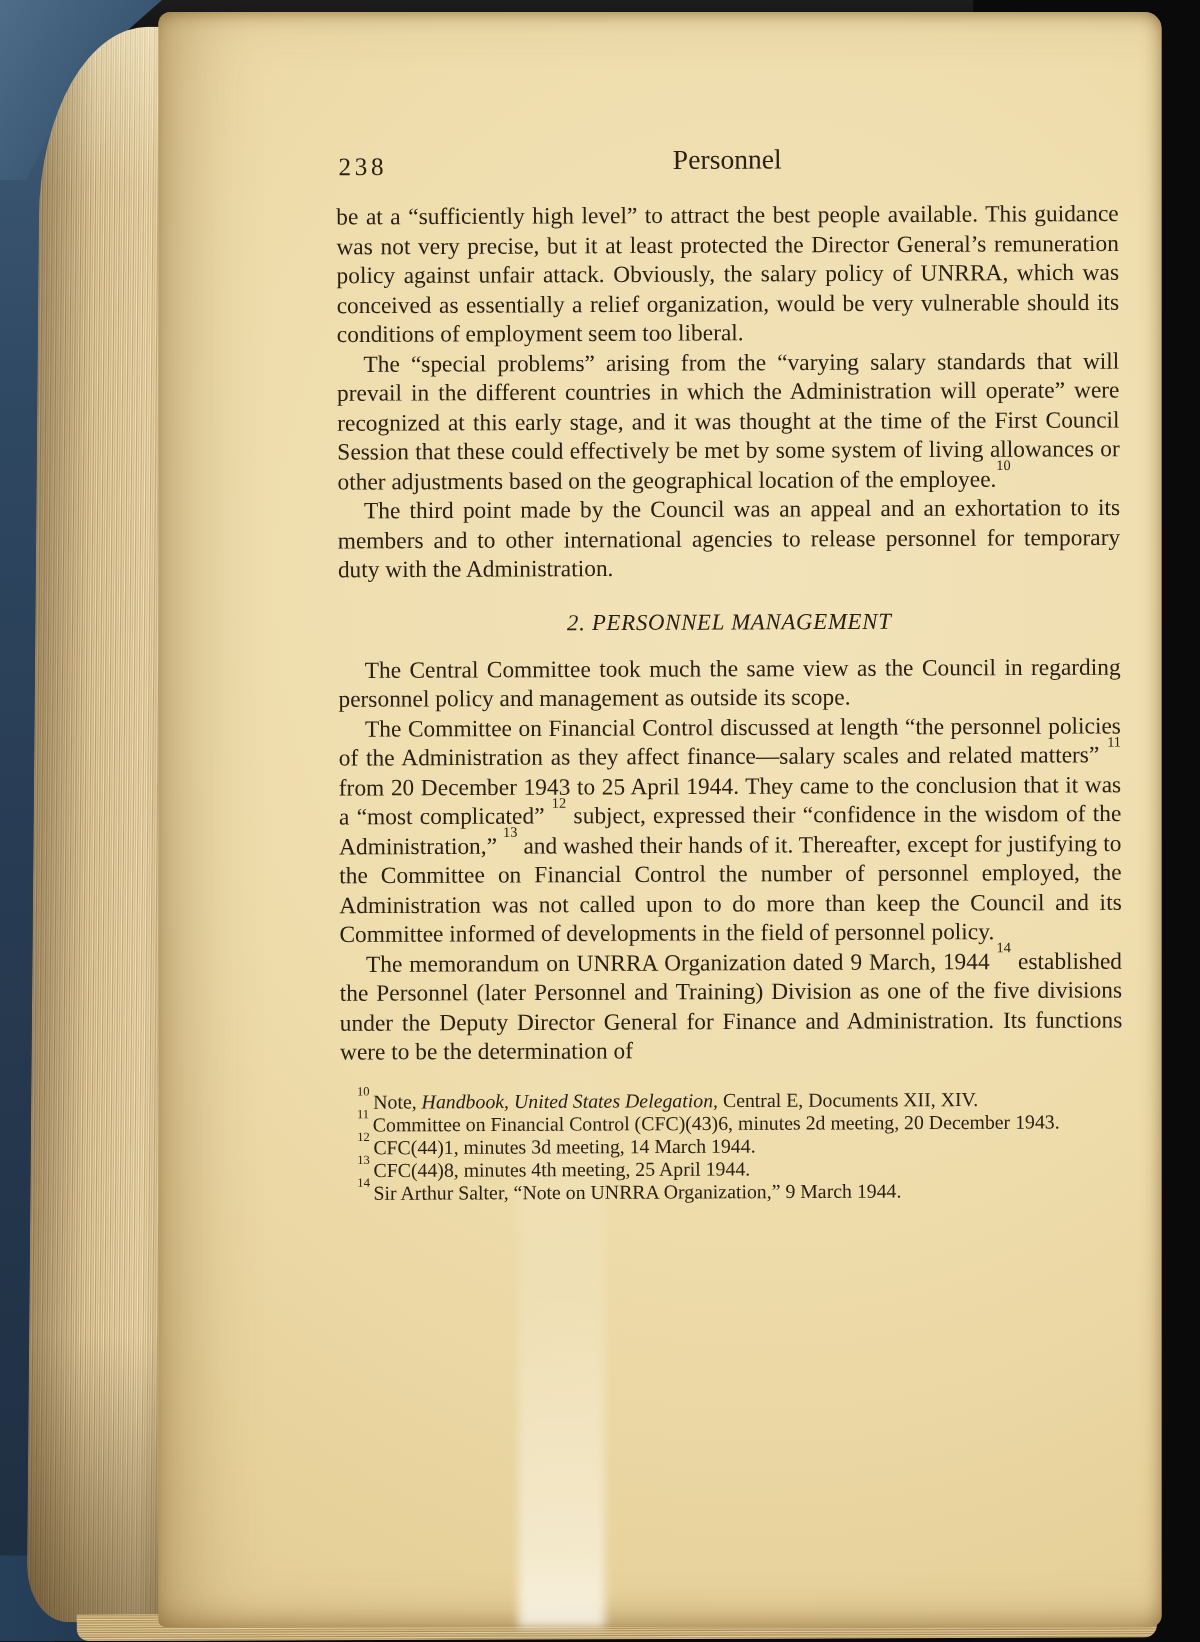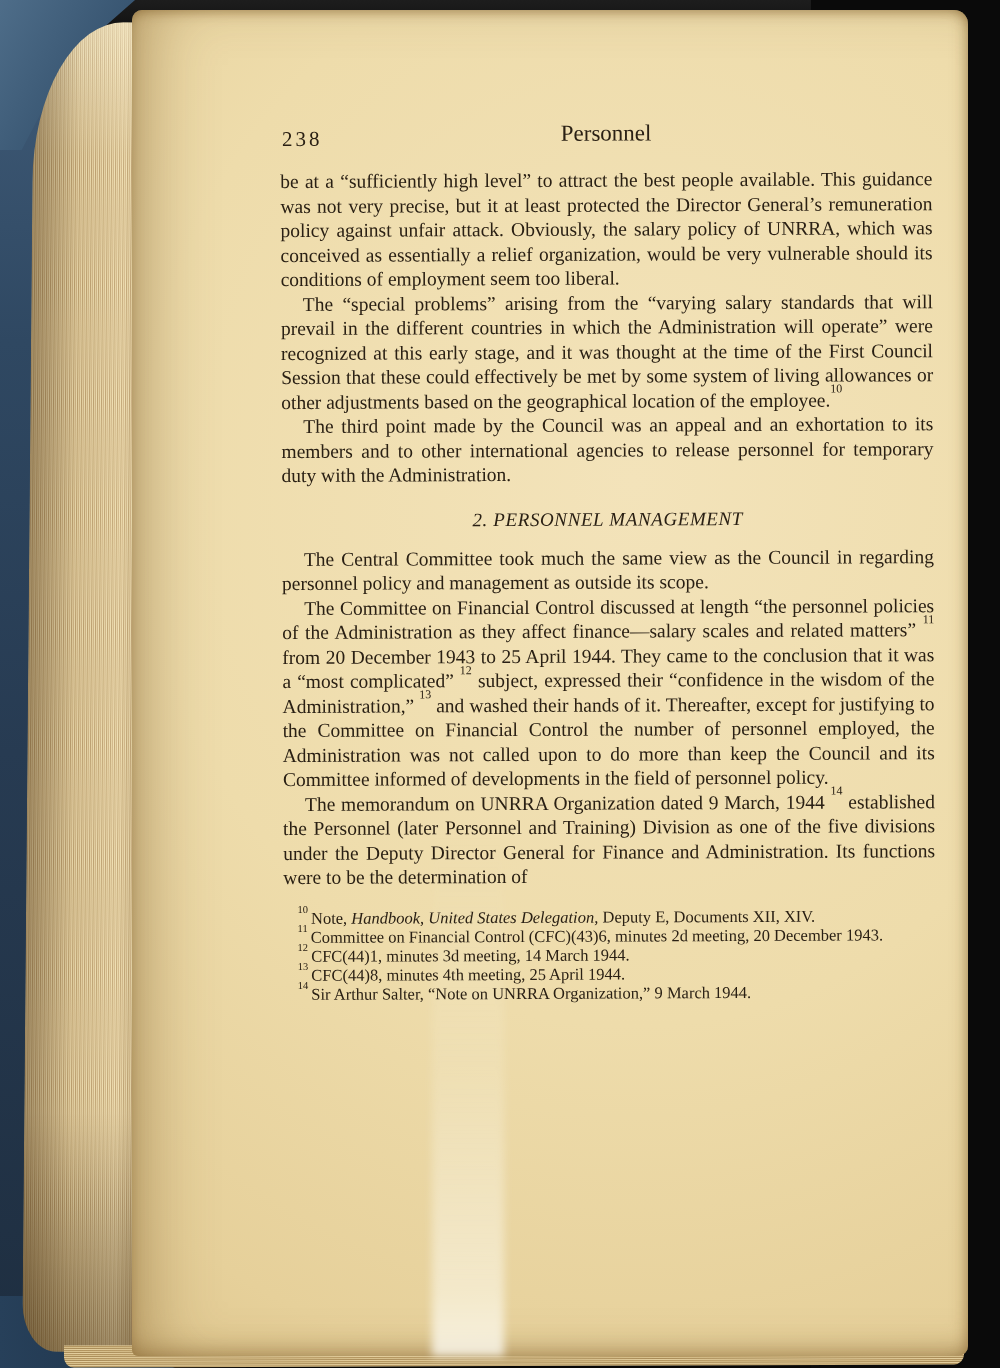--- a/index.html
+++ b/index.html
@@ -139,21 +139,21 @@
         <p class="indent">The Central Committee took much the same view as the Council in regarding personnel policy and management as outside its scope.</p>
 
         <p class="indent"><span>The Committee on Financial Control discussed at length “the personnel policies of the Administration as they affect finance—salary scales and related matters” </span><sup>11</sup><span> from 20 December 1943 to 25 April 1944. They came to the conclusion that it was a “most complicated” </span><sup>12</sup><span> subject, expressed their “confidence in the wisdom of the Administration,” </span><sup>13</sup><span> and washed their hands of it. Thereafter, except for justifying to the Committee on Financial Control the number of personnel employed, the Administration was not called upon to do more than keep the Council and its Committee informed of developments in the field of personnel policy.</span></p>
 
         <p class="indent"><span>The memorandum on UNRRA Organization dated 9 March, 1944 </span><sup>14</sup><span> established the Personnel (later Personnel and Training) Division as one of the five divisions under the Deputy Director General for Finance and Administration. Its functions were to be the determination of</span></p>
 
       </div>
 
       <div class="footnotes">
 
-        <p><sup>10</sup><span>Note, </span><em>Handbook, United States Delegation,</em><span> Deputy E, Documents XII, XIV.</span></p>
+        <p><sup>10</sup><span>Note, </span><em>Handbook, United States Delegation,</em><span> Central E, Documents XII, XIV.</span></p>
 
         <p><sup>11</sup><span>Committee on Financial Control (CFC)(43)6, minutes 2d meeting, 20 December 1943.</span></p>
 
         <p><sup>12</sup><span>CFC(44)1, minutes 3d meeting, 14 March 1944.</span></p>
 
         <p><sup>13</sup><span>CFC(44)8, minutes 4th meeting, 25 April 1944.</span></p>
 
         <p><sup>14</sup><span>Sir Arthur Salter, “Note on UNRRA Organization,” 9 March 1944.</span></p>
 
       </div>

